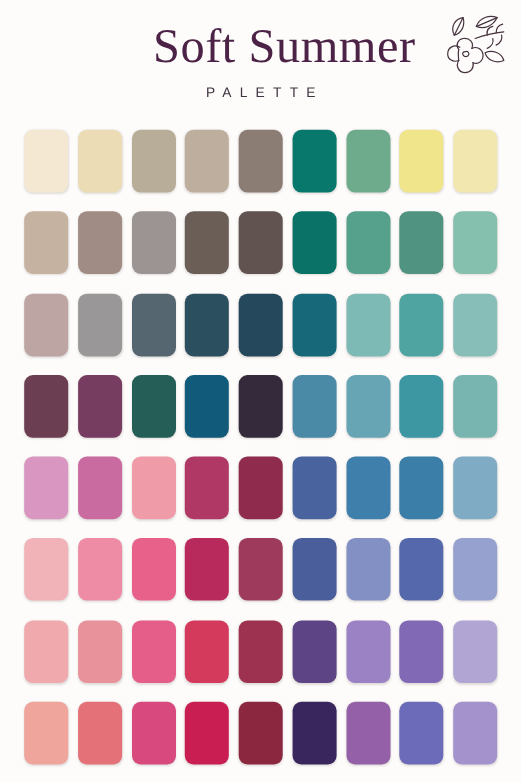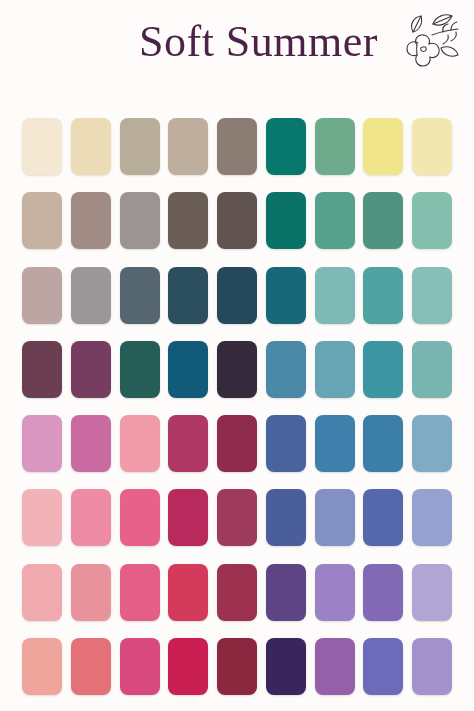--- a/index.html
+++ b/index.html
@@ -123,20 +123,21 @@
           <path d="M21 45 C18 50, 21 56, 27 56 C32 56, 35 52, 34 47"></path>
           <path d="M34 47 C39 49, 44 45, 43 39 C42 34, 37 32, 33 34"></path>
           <path d="M33 34 C35 29, 31 24, 25 25 C20 26, 18 31, 21 35"></path>
           <path d="M21 35 C20 39, 21 43, 21 45"></path>
 
           <path d="M27 37 C29 36, 31 38, 30 40 C29 42, 26 42, 25 40 C24 38, 25 37, 27 37 Z"></path>
         </svg>
       </span>
     </div>
 
+    <div id="palette-subtitle">PALETTE</div>
   </div>
 
   <div id="swatch-grid">
       <div class="swatch-row">
         <div class="swatch" title="#f4e8d2" style="background: rgb(244, 232, 210);"></div>
         <div class="swatch" title="#ecdcb6" style="background: rgb(236, 220, 182);"></div>
         <div class="swatch" title="#b8ad98" style="background: rgb(184, 173, 152);"></div>
         <div class="swatch" title="#bdae9d" style="background: rgb(189, 174, 157);"></div>
         <div class="swatch" title="#8b7c74" style="background: rgb(139, 124, 116);"></div>
         <div class="swatch" title="#07786b" style="background: rgb(7, 120, 107);"></div>

